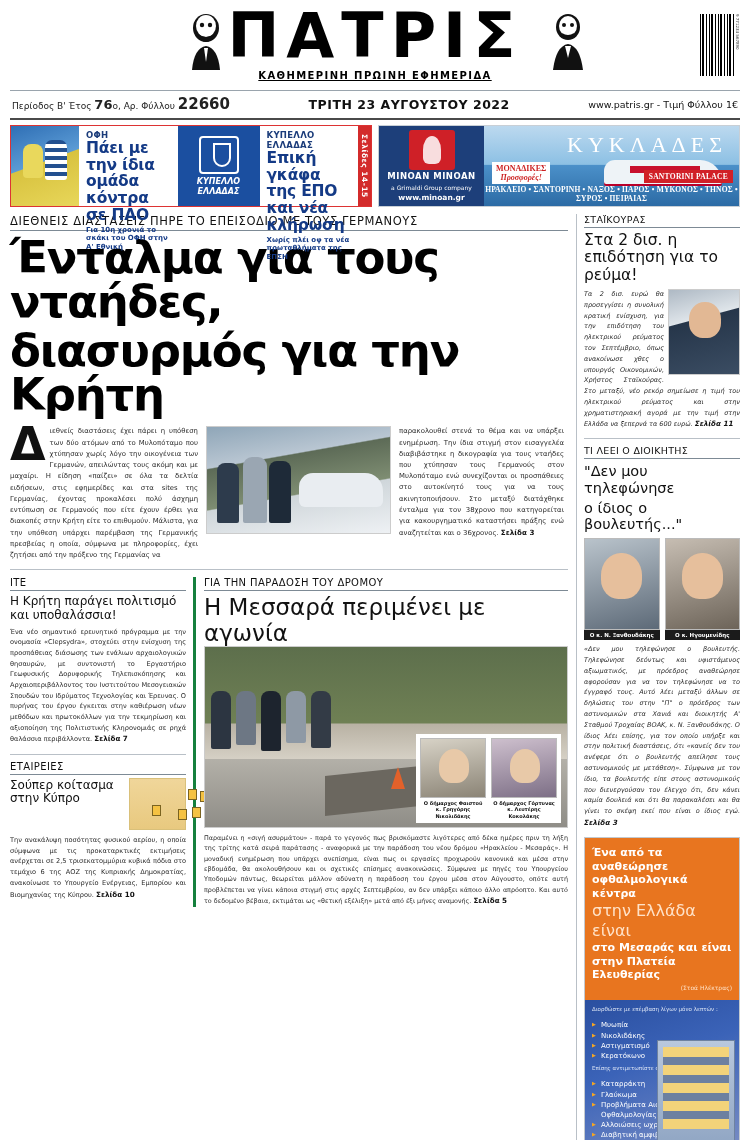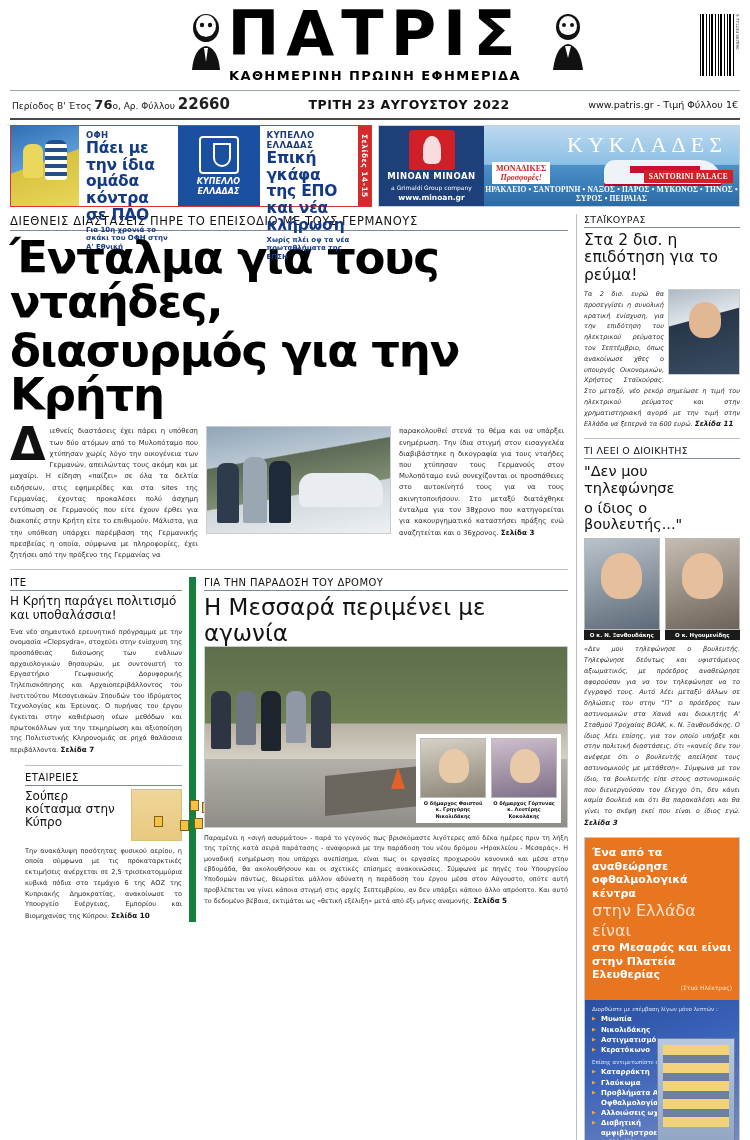--- a/index.html
+++ b/index.html
@@ -15,22 +15,22 @@
 
   
   .masthead { position: relative; height: 88px; display: flex; align-items: center; justify-content: center; }
   .mast-center { text-align: center; }
   .mast-title {
     font-family: "DejaVu Sans", "Liberation Sans", sans-serif;
     font-size: 62px; font-weight: 700; letter-spacing: 7px;
     line-height: 0.95; color: #000;
   }
   .mast-sub {
-    font-size: 13px; font-weight: 700; letter-spacing: 1.4px;
-    margin-top: 4px; color: #000;
+    font-size: 10px; font-weight: 700; letter-spacing: 1.4px;
+    margin-top: 4px; color: #000; text-decoration: underline;
   }
   .mast-face { position: absolute; top: 12px; width: 48px; height: 60px; }
   .mast-face.left { left: 172px; }
   .mast-face.right { right: 148px; }
   .barcode { position: absolute; right: 6px; top: 14px; width: 34px; height: 62px;
      background: repeating-linear-gradient(90deg,#000 0 1px,#fff 1px 2px,#000 2px 4px,#fff 4px 6px,#000 6px 7px,#fff 7px 9px); }
   .barcode-lbl { position: absolute; right: 0px; top: 14px; font-size: 4px; writing-mode: vertical-rl; color:#333; }
 
   .mast-rule { border-top: 1px solid #9aa4ad; margin: 2px 0 0; }
   .dateline {
@@ -94,21 +94,21 @@
      background: linear-gradient(170deg,#8fa6b8 0%,#b9c6d2 30%,#5d6b57 31%,#7e8d72 60%,#cfd6da 61%,#eef1f4 100%); position:relative;}
   .lead-photo .car{position:absolute;left:92px;top:46px;width:84px;height:34px;background:#e9edf1;border-radius:14px 18px 6px 6px;}
   .lead-photo .p1{position:absolute;left:10px;top:36px;width:22px;height:60px;background:#2d3b4c;border-radius:8px 8px 2px 2px;}
   .lead-photo .p2{position:absolute;left:36px;top:30px;width:24px;height:66px;background:#9aa6b2;border-radius:9px 9px 2px 2px;}
   .lead-photo .p3{position:absolute;left:62px;top:34px;width:22px;height:62px;background:#1e2a38;border-radius:8px 8px 2px 2px;}
   .lead-right { width: 165px; font-size: 6.9px; line-height: 1.62; text-align: justify; color: #2b2b2b; }
   .pg { font-weight: 700; font-size: 7.2px; color:#111; }
 
   
   .band2 { display: flex; gap: 8px; margin-top: 8px; border-top: 1px solid #b9c0c7; padding-top: 7px; }
-  .b2-left { width: 186px; border-right: 7px solid #15803d; padding-right: 7px; }
+  .b2-left { width: 186px; border-right: 3px solid #15803d; padding-right: 7px; }
   .b2-right { flex: 1; }
   .sec-kicker { font-size: 10px; letter-spacing: .4px; border-bottom: 1px solid #7d8a95; padding-bottom: 2px; }
   .sec-head { font-size: 12px; font-weight: 400; line-height: 1.1; margin-top: 4px; color: #111; }
   .sec-head.big { font-size: 23px; }
   .sec-body { font-size: 6.6px; line-height: 1.62; text-align: justify; margin-top: 5px; color: #2b2b2b; }
 
   .cyp { display: flex; gap: 5px; align-items: flex-start; }
   .cyp-map { width: 88px; height: 52px; background: linear-gradient(180deg,#f0d69a 0%,#e8c97f 100%); border:1px solid #d9c07a; position:relative; margin-top:3px;}
   .cyp-map .pin{position:absolute;width:9px;height:11px;background:#f5c242;border:1px solid #7a6320;}
   .messara-photo { width: 100%; height: 182px; border: 1px solid #ccc; position: relative;
@@ -153,21 +153,21 @@
 
   
   .eyead { margin-top: 8px; border: 1px solid #c3c9cf; }
   .eye-top { background: #e8751f; color: #fff; padding: 8px 7px 9px; }
   .eye-top .l1 { font-size: 11px; font-weight: 700; line-height: 1.25; }
   .eye-top .l2 { font-size: 16px; font-weight: 400; color:#ffe2c8; line-height:1.25;}
   .eye-top .l3 { font-size: 11px; font-weight: 700; line-height: 1.25; }
   .eye-top .l4 { font-size: 6px; text-align: right; color:#ffe2c8; margin-top:2px;}
   .eye-mid { background: linear-gradient(160deg,#2a4fa0 0%,#3b63b8 40%,#7c8fc4 100%); color:#fff; padding: 6px 7px 8px; position:relative; min-height:150px;}
   .eye-mid .lead { font-size: 5.5px; line-height:1.35; color:#dbe4f5;}
-  .eye-mid ul { list-style:none; margin-top:1px;font-weight:bold; }
+  .eye-mid ul { list-style:none; margin-top:7px; }
   .eye-mid li { font-size: 7px; line-height: 1.45; position: relative; padding-left: 9px; }
   .eye-mid li:before { content:"\25B6"; position:absolute; left:0; top:1px; color:#f5a623; font-size:5px; }
   .eye-bld { position:absolute; right:4px; bottom:4px; width:78px; height:112px;
      background: linear-gradient(180deg,#b9c8dd,#8ea4c2); border:1px solid #6e82a0;}
   .eye-bld:after{content:"";position:absolute;left:5px;top:6px;right:5px;bottom:22px;
      background: repeating-linear-gradient(180deg,#f3d37a 0 10px,#6d80a0 10px 18px);}
   .eye-bot { background:#fff; text-align:center; padding: 6px 4px 7px; }
 </style>
 </head>
 <body>
@@ -285,21 +285,21 @@
 
           <div>
             <div class="sec-kicker">ΙΤΕ</div>
             <div class="sec-head">Η Κρήτη παράγει πολιτισμό και υποθαλάσσια!</div>
             <div class="sec-body">
               <span>Ένα νέο σημαντικό ερευνητικό πρόγραμμα με την ονομασία «Clepsydra», στοχεύει στην ενίσχυση της προσπάθειας διάσωσης των ενάλιων αρχαιολογικών θησαυρών, με συντονιστή το Εργαστήριο Γεωφυσικής Δορυφορικής Τηλεπισκόπησης και Αρχαιοπεριβάλλοντος του Ινστιτούτου Μεσογειακών Σπουδών του Ιδρύματος Τεχνολογίας και Έρευνας. Ο πυρήνας του έργου έγκειται στην καθιέρωση νέων μεθόδων και πρωτοκόλλων για την τεκμηρίωση και αξιοποίηση της Πολιτιστικής Κληρονομιάς σε ρηχά θαλάσσια περιβάλλοντα.</span>
               <span class="pg">Σελίδα 7</span>
             </div>
           </div>
 
-          <div style="margin-top:9px;border-top:1px solid #b9c0c7;padding-top:6px;margin-left:15px;">
+          <div style="margin-top:9px;border-top:1px solid #b9c0c7;padding-top:6px;">
             <div class="sec-kicker">ΕΤΑΙΡΕΙΕΣ</div>
             <div class="cyp">
               <div class="sec-head">Σούπερ κοίτασμα στην Κύπρο</div>
               <div class="cyp-map">
                 <i class="pin" style="left:58px;top:10px;"></i>
                 <i class="pin" style="left:70px;top:12px;"></i>
                 <i class="pin" style="left:22px;top:26px;"></i>
                 <i class="pin" style="left:48px;top:30px;"></i>
                 <i class="pin" style="left:62px;top:28px;"></i>
               </div>

